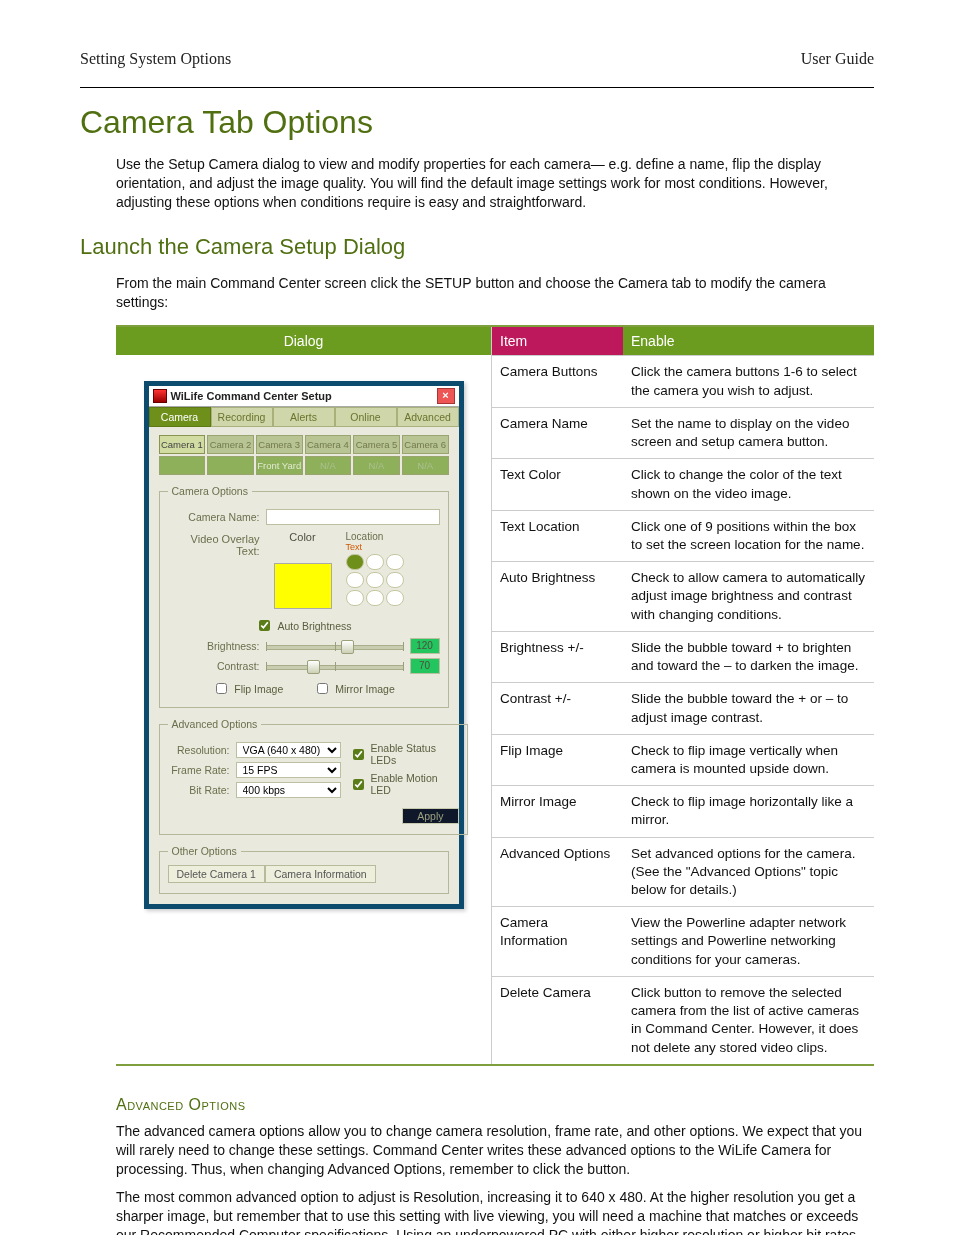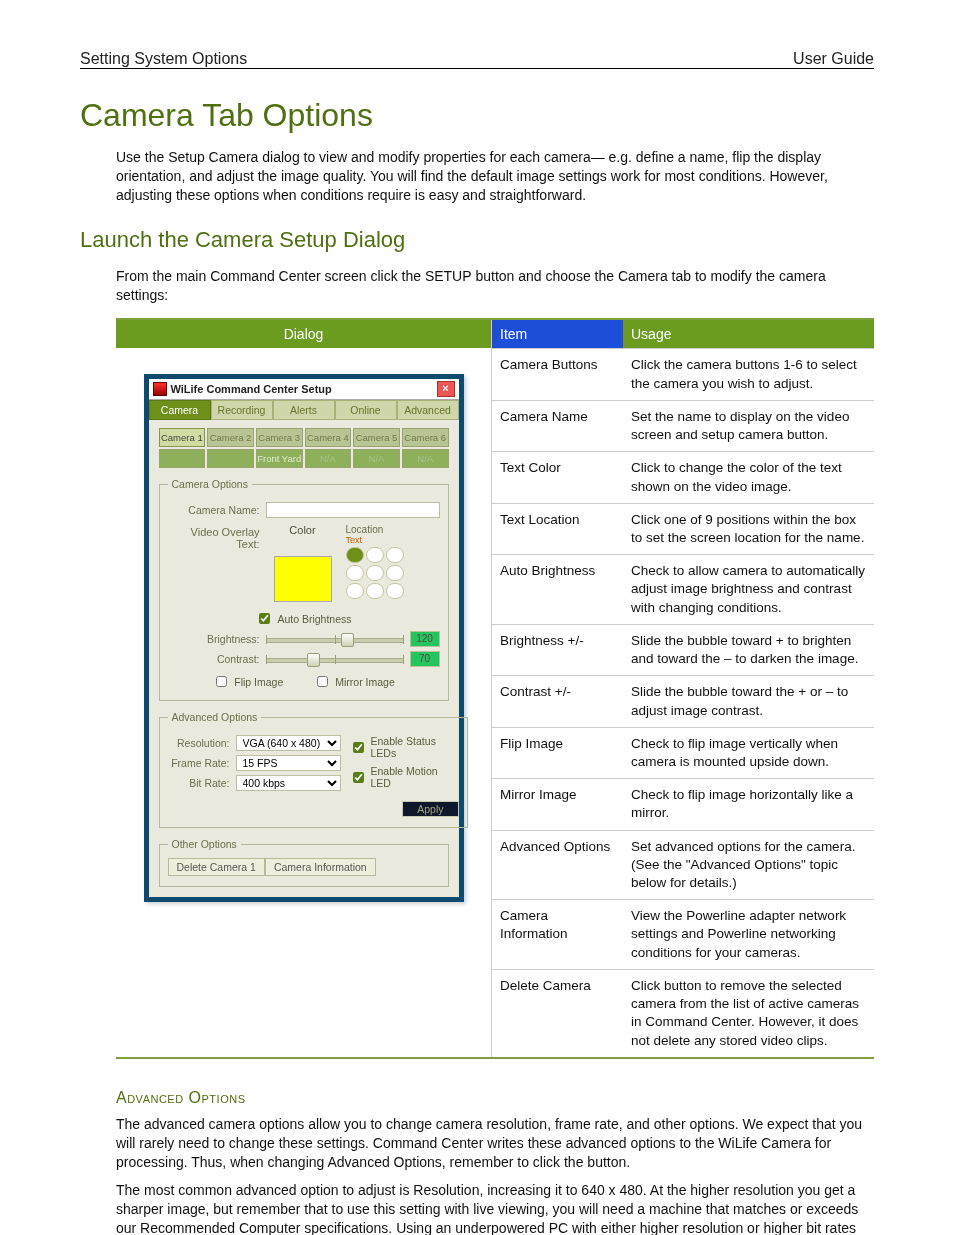--- a/index.html
+++ b/index.html
@@ -15,22 +15,23 @@
     margin: 0 auto;
     padding: 50px 80px 40px 80px;
     box-sizing: border-box;
   }
   .header-row {
     display: flex;
     justify-content: space-between;
     font-size: 16px;
     color: #222;
     border-bottom: 1px solid #000;
-    padding-bottom: 0;
-    margin-bottom: 28px;
+    padding-bottom: 19px;
+    margin-bottom: 16px;
+    font-family: Liberation Serif, serif;
   }
   h1.title {
     font-family: Arial, Helvetica, sans-serif;
     font-weight: normal;
     font-size: 32px;
     color: #506f10;
     margin: 8px 0 6px 0;
   }
   .body-indent { margin-left: 36px; }
   .intro { font-size: 14px; line-height: 1.35; color: #111; }
@@ -54,21 +55,21 @@
   .col-right { flex: 1; }
 
   .col-header {
     background: #6b9c1f;
     color: #fff;
     font-size: 14px;
     padding: 6px 8px;
     text-align: center;
   }
   .col-header-row { display:flex; }
-  .col-header-row .ch-item { flex:0 0 115px; background:#1d4ed8; color:#fff; padding:6px 8px; }
+  .col-header-row .ch-item { flex:0 0 115px; background:#be185d; color:#fff; padding:6px 8px; }
   .col-header-row .ch-usage { flex:1; background:#6b9c1f; color:#fff; padding:6px 8px; }
 
   
   table.options { width:100%; border-collapse: collapse; font-size:13.5px; }
   table.options td { border-top:1px solid #ccc; padding:7px 8px; vertical-align: top; line-height:1.35; }
   table.options td.item { width:115px; color:#111; }
 
   
   .dialog-wrap { padding: 26px 16px 22px 16px; }
   .dlg {
@@ -305,21 +306,21 @@
                 </div>
               </fieldset>
             </div>
           </div>
         </div>
       </div>
 
       <div class="col-right">
         <div class="col-header-row">
           <div class="ch-item">Item</div>
-          <div class="ch-usage">Usage</div>
+          <div class="ch-usage">Enable</div>
         </div>
         <table class="options">
           <tbody id="opt-body">
               <tr>
                 <td class="item">Camera Buttons</td>
                 <td>Click the camera buttons 1-6 to select the camera you wish to adjust.</td>
               </tr>
               <tr>
                 <td class="item">Camera Name</td>
                 <td>Set the name to display on the video screen and setup camera button.</td>

